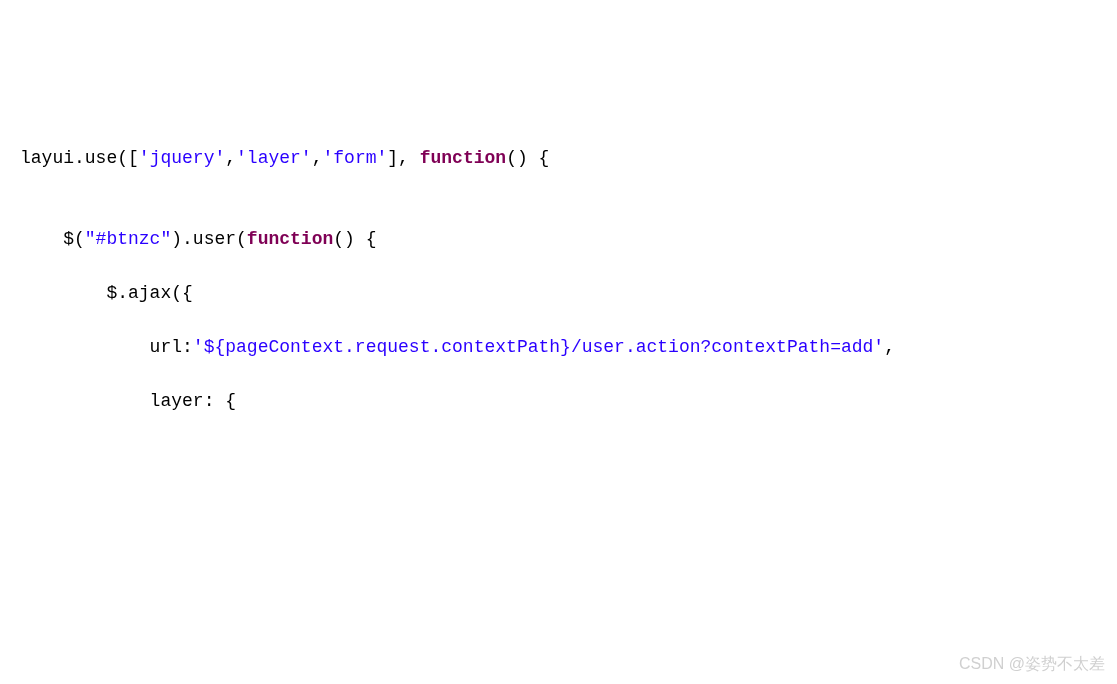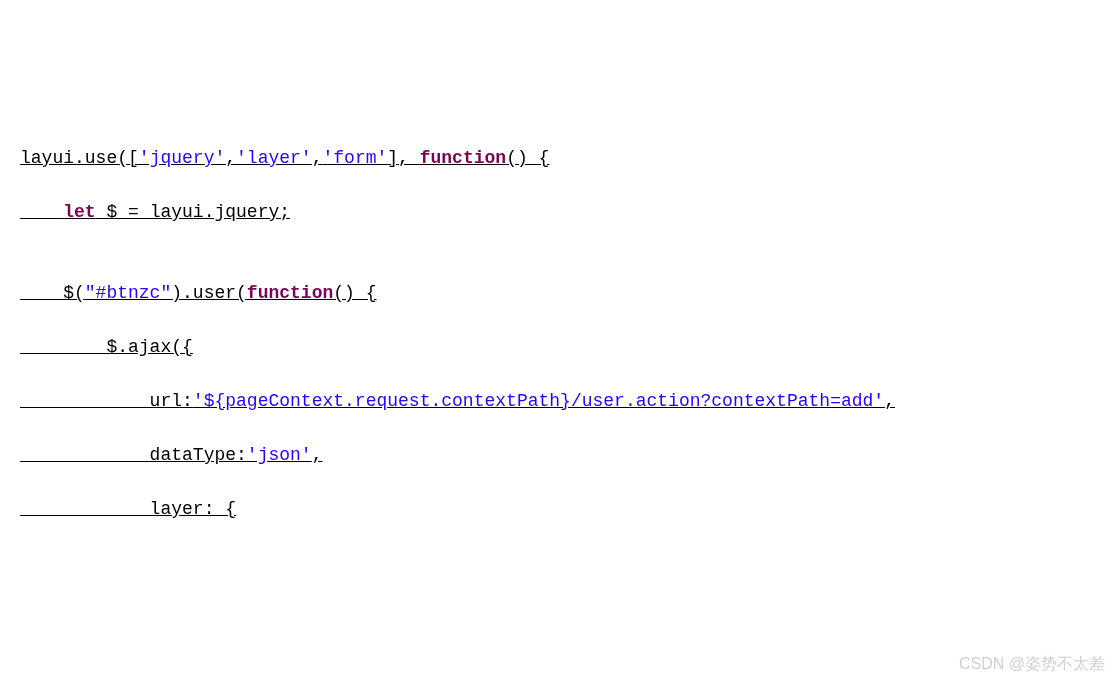--- a/index.html
+++ b/index.html
@@ -14,21 +14,20 @@
       line-height: 1.5;
       padding: 10px 20px;
       color: #000000;
       white-space: pre;
     }
     .code-container {
       position: relative;
     }
     .line {
       display: block;
-      text-decoration: underline;
     }
     .kw {
       color: #7f0055;
       font-weight: bold;
     }
     .str {
       color: #2a00ff;
     }
     .plain {
       color: #000000;
@@ -42,26 +41,24 @@
       font-family: Arial, sans-serif;
     }
   </style>
 </head>
 <body>
 
 
 
 <div class="code-container">
 <span class="line"><span class="plain">layui.use([</span><span class="str">'jquery'</span><span class="plain">,</span><span class="str">'layer'</span><span class="plain">,</span><span class="str">'form'</span><span class="plain">], </span><span class="kw">function</span><span class="plain">() {</span></span>
-<span class="line"><span class="plain">    </span><span class="kw">let</span><span class="plain"> $ = layui.jquery;</span></span>
 <span class="line"><span class="plain"></span></span>
 <span class="line"><span class="plain">    $(</span><span class="str">"#btnzc"</span><span class="plain">).user(</span><span class="kw">function</span><span class="plain">() {</span></span>
 <span class="line"><span class="plain">        $.ajax({</span></span>
 <span class="line"><span class="plain">            url:</span><span class="str">'${pageContext.request.contextPath}/user.action?contextPath=add'</span><span class="plain">,</span></span>
-<span class="line"><span class="plain">            dataType:</span><span class="str">'json'</span><span class="plain">,</span></span>
 <span class="line"><span class="plain">            layer: {</span></span>
 
 
 
 
 
 
 
 
 

